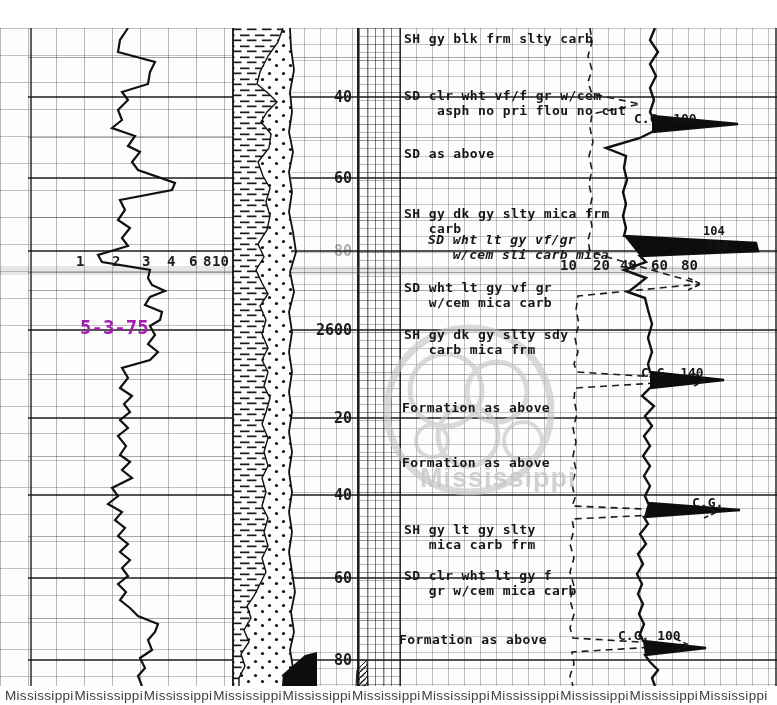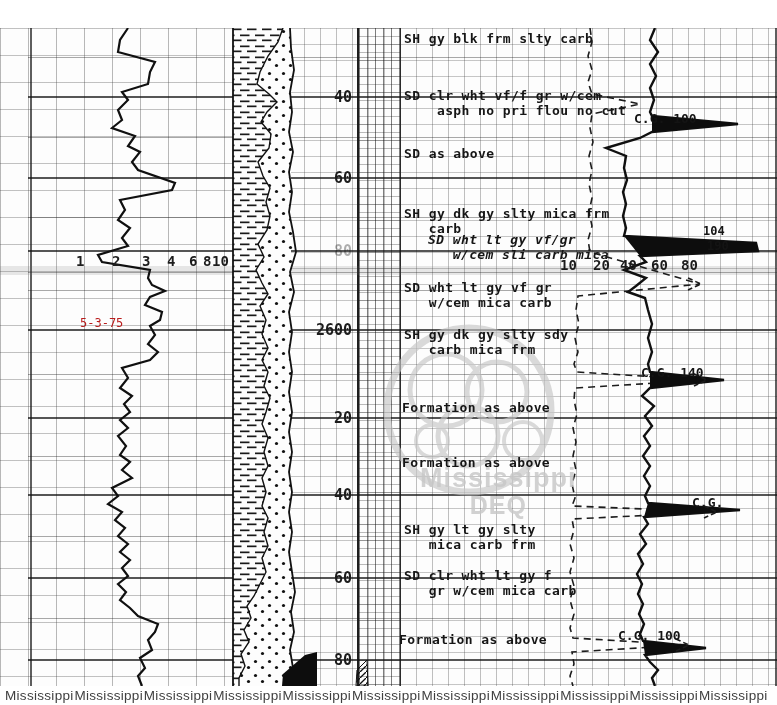--- a/index.html
+++ b/index.html
@@ -39,21 +39,21 @@
          letter-spacing:.4px;white-space:pre;z-index:10;}
   .depth-label{position:absolute;left:296px;width:56px;text-align:right;
          font-family:"DejaVu Sans Mono",monospace;font-weight:600;font-size:15px;
          color:#1c1c1c;z-index:10;}
   .scale-num{position:absolute;font-family:"DejaVu Sans Mono",monospace;font-weight:600;
          font-size:14px;color:#1c1c1c;z-index:10;}
   .gas-label{position:absolute;font-family:"DejaVu Sans Mono",monospace;font-weight:600;
          font-size:13px;color:#141414;z-index:10;white-space:nowrap;}
   .gas-label.small{font-size:12px;}
   #date-note{position:absolute;left:80px;top:316px;font-family:"DejaVu Sans Mono",monospace;
-         font-weight:400;font-size:12px;color:#b91c1c;z-index:10;}
+         font-weight:700;font-size:19px;color:#a21caf;z-index:10;}
   
   #wm-text{left:420px;top:464px;text-align:center;color:#c7c7c7;z-index:8;
            font-weight:bold;letter-spacing:1px;opacity:.8;}
   #wm-line1{font-size:27px;line-height:28px;}
   #wm-line2{font-size:25px;line-height:26px;}
   #footer{left:0;top:686px;width:777px;height:19px;background:#fff;z-index:30;}
   .footer-word{position:absolute;top:2px;font-size:13.5px;color:#3f3f3f;
                letter-spacing:.3px;}
 </style>
 </head>
@@ -135,21 +135,20 @@
   <g id="arrows">
       <polyline points="688,278 701,284 688,290" fill="none" stroke="#1c1c1c" stroke-width="1.6" stroke-dasharray="5 3"></polyline>
       <polyline points="694,374 707,380 694,386" fill="none" stroke="#1c1c1c" stroke-width="1.6" stroke-dasharray="5 3"></polyline>
       <polyline points="704,506 717,512 704,518" fill="none" stroke="#1c1c1c" stroke-width="1.6" stroke-dasharray="5 3"></polyline>
       <polyline points="676,639 689,645 676,651" fill="none" stroke="#1c1c1c" stroke-width="1.6" stroke-dasharray="5 3"></polyline>
     </g>
 </svg>
 
 <div id="wm-text" class="abs">
   <div id="wm-line1">Mississippi</div>
-  <div id="wm-line2">DEQ</div>
 </div>
 
 <div id="text-layer">
     <div class="typed" style="left: 404px; top: 31px;">SH gy blk frm slty carb</div>
     <div class="typed" style="left: 404px; top: 88px;">SD clr wht vf/f gr w/cem
     asph no pri flou no cut</div>
     <div class="typed" style="left: 404px; top: 146px;">SD as above</div>
     <div class="typed" style="left: 404px; top: 186px; margin-top: 20px;">SH gy dk gy slty mica frm
    carb</div>
     <div class="typed" style="left: 428px; top: 232px; font-style: italic;">SD wht lt gy vf/gr

